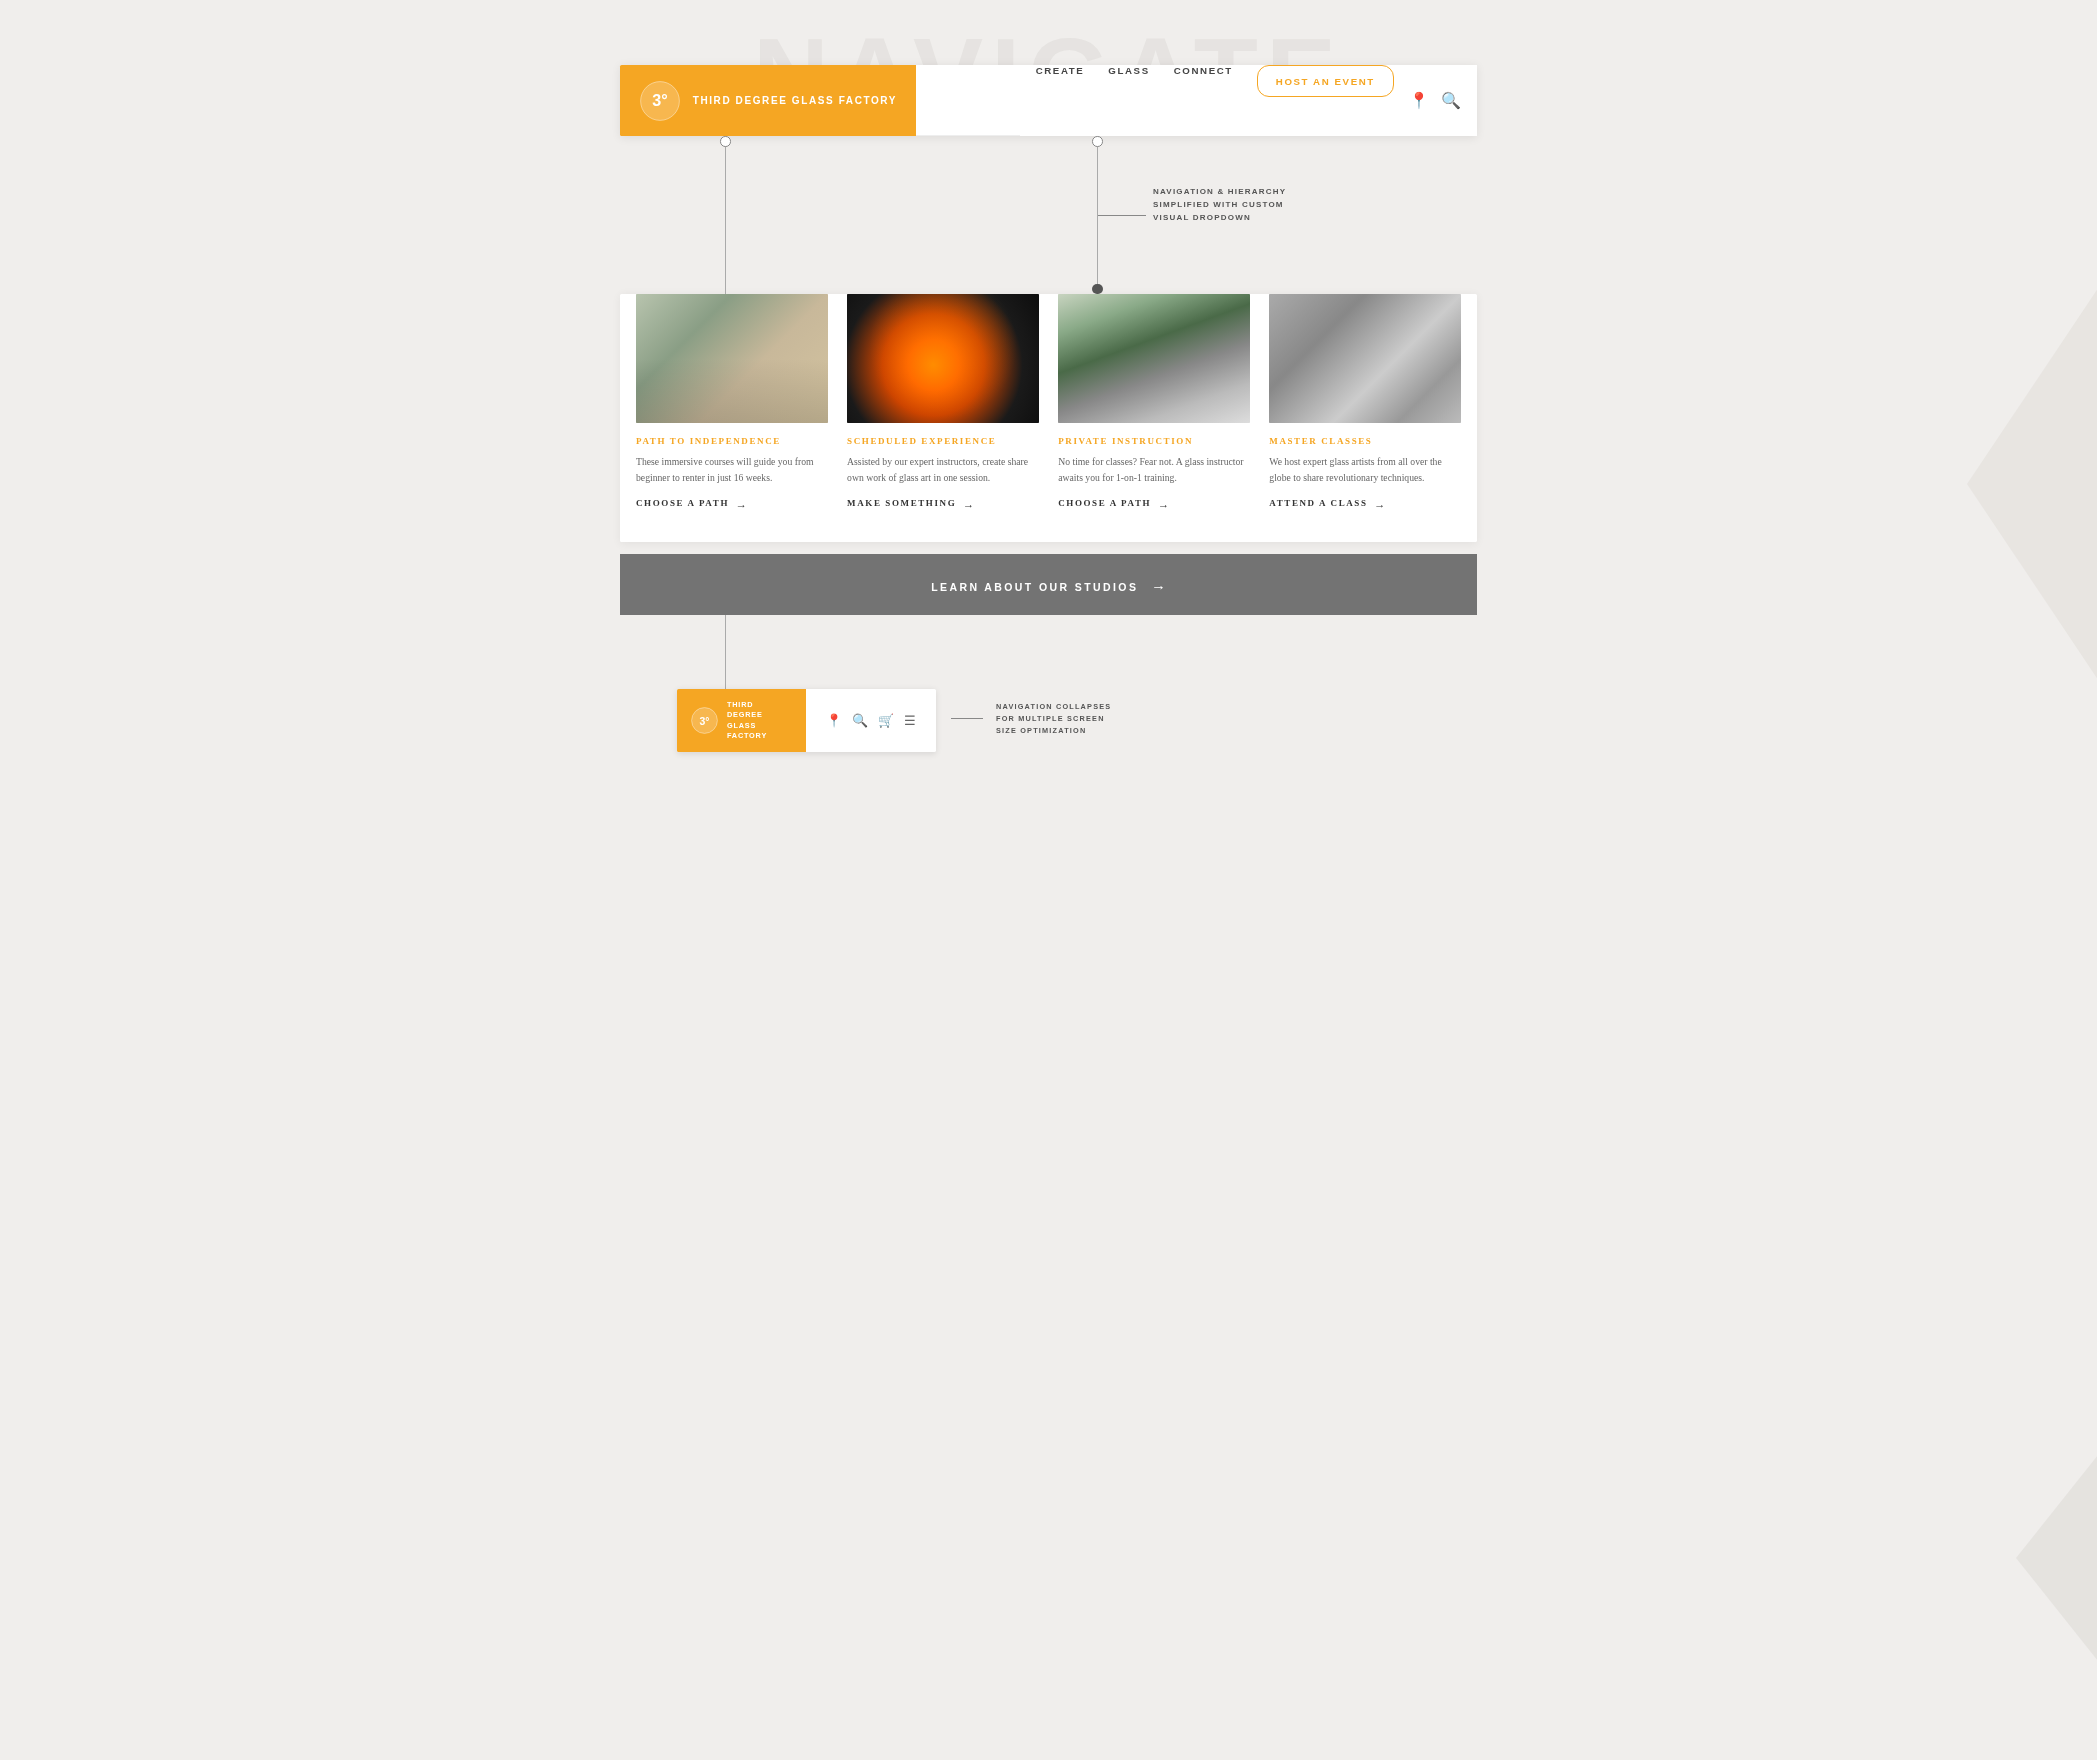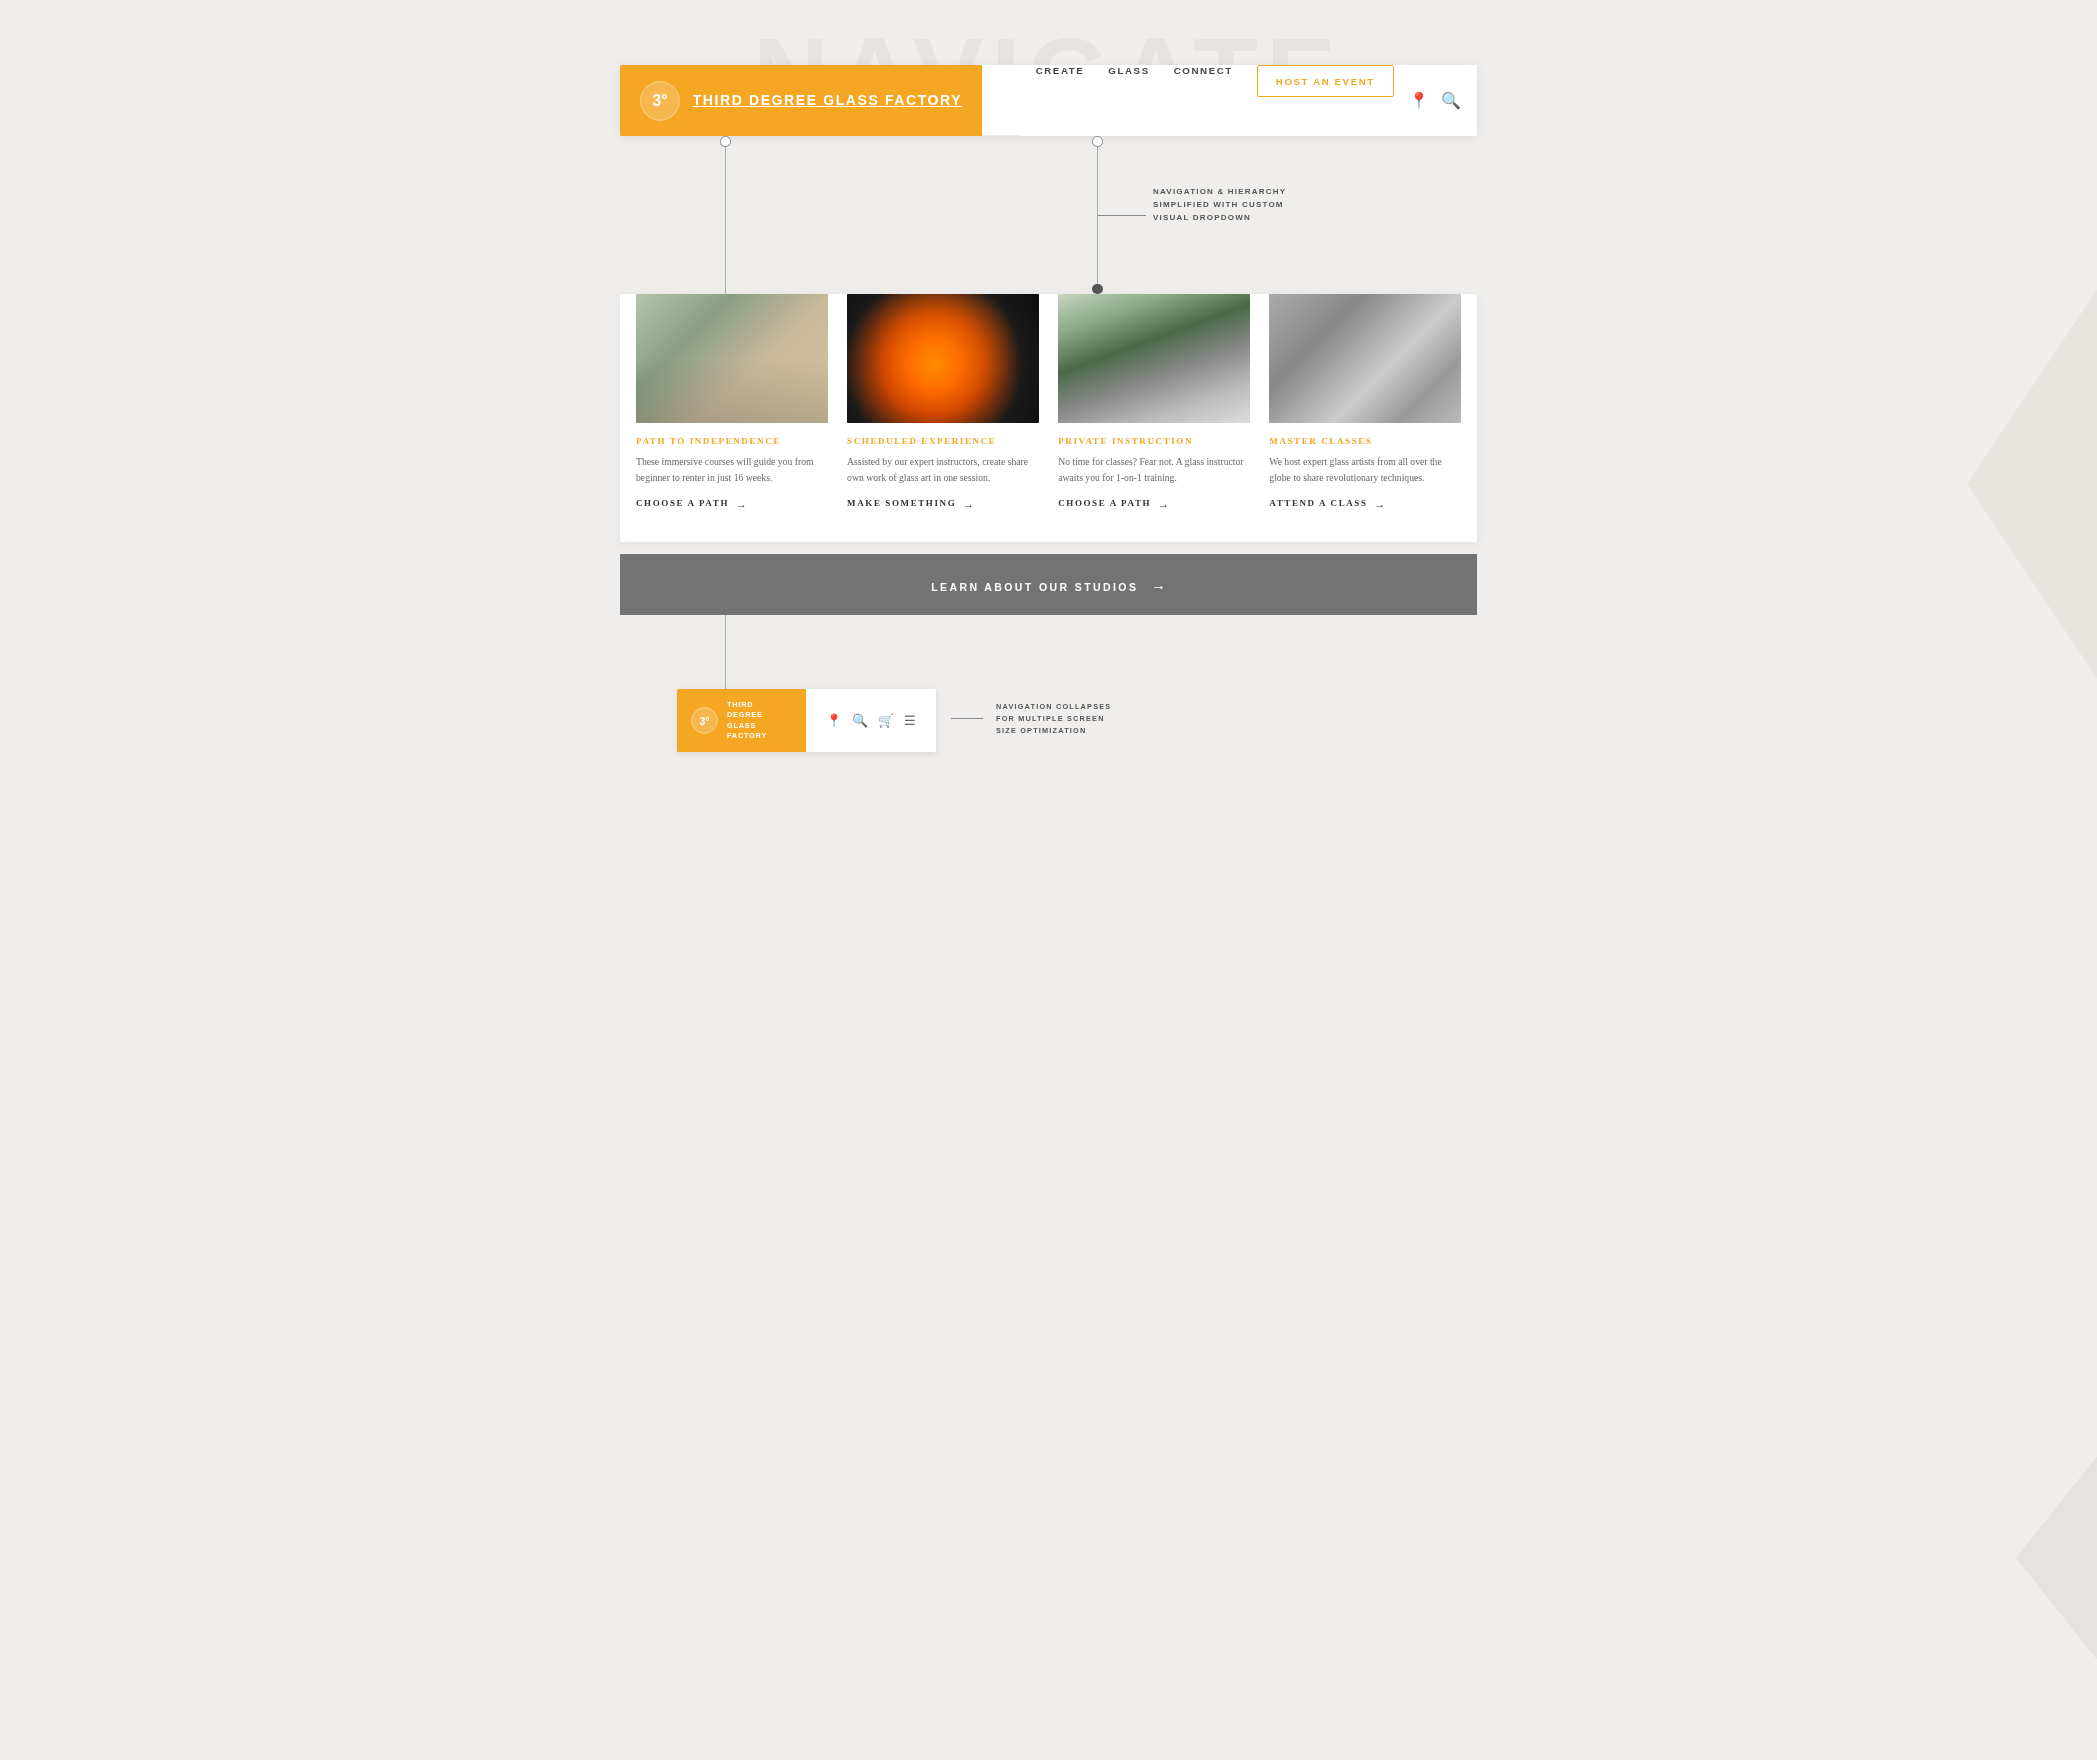--- a/index.html
+++ b/index.html
@@ -56,26 +56,25 @@
     }
 
     .brand-logo {
       width: 42px;
       height: 42px;
       flex-shrink: 0;
     }
 
     .brand-name {
       color: #fff;
-      font-size: 14px;
+      font-size: 10px;
       font-weight: 700;
       letter-spacing: 1.6px;
       text-transform: uppercase;
       line-height: 1.3;
-      text-decoration: underline;
     }
 
     .navbar-spacer {
       flex: 1;
       background: #fff;
       border-bottom: 0.8px solid #eee;
     }
 
     .navbar-nav {
       display: flex;
@@ -98,21 +97,21 @@
     .nav-btn-host {
       border: 1.6px solid #F5A623;
       color: #F5A623;
       background: transparent;
       padding: 9.7px 18px;
       font-size: 9.7px;
       font-weight: 700;
       letter-spacing: 1.6px;
       text-transform: uppercase;
       cursor: pointer;
-      border-radius: 2px;
+      border-radius: 12px;
       white-space: nowrap;
     }
 
     .nav-icons {
       display: flex;
       align-items: center;
       gap: 11.3px;
       padding-right: 16px;
       background: #fff;
     }

